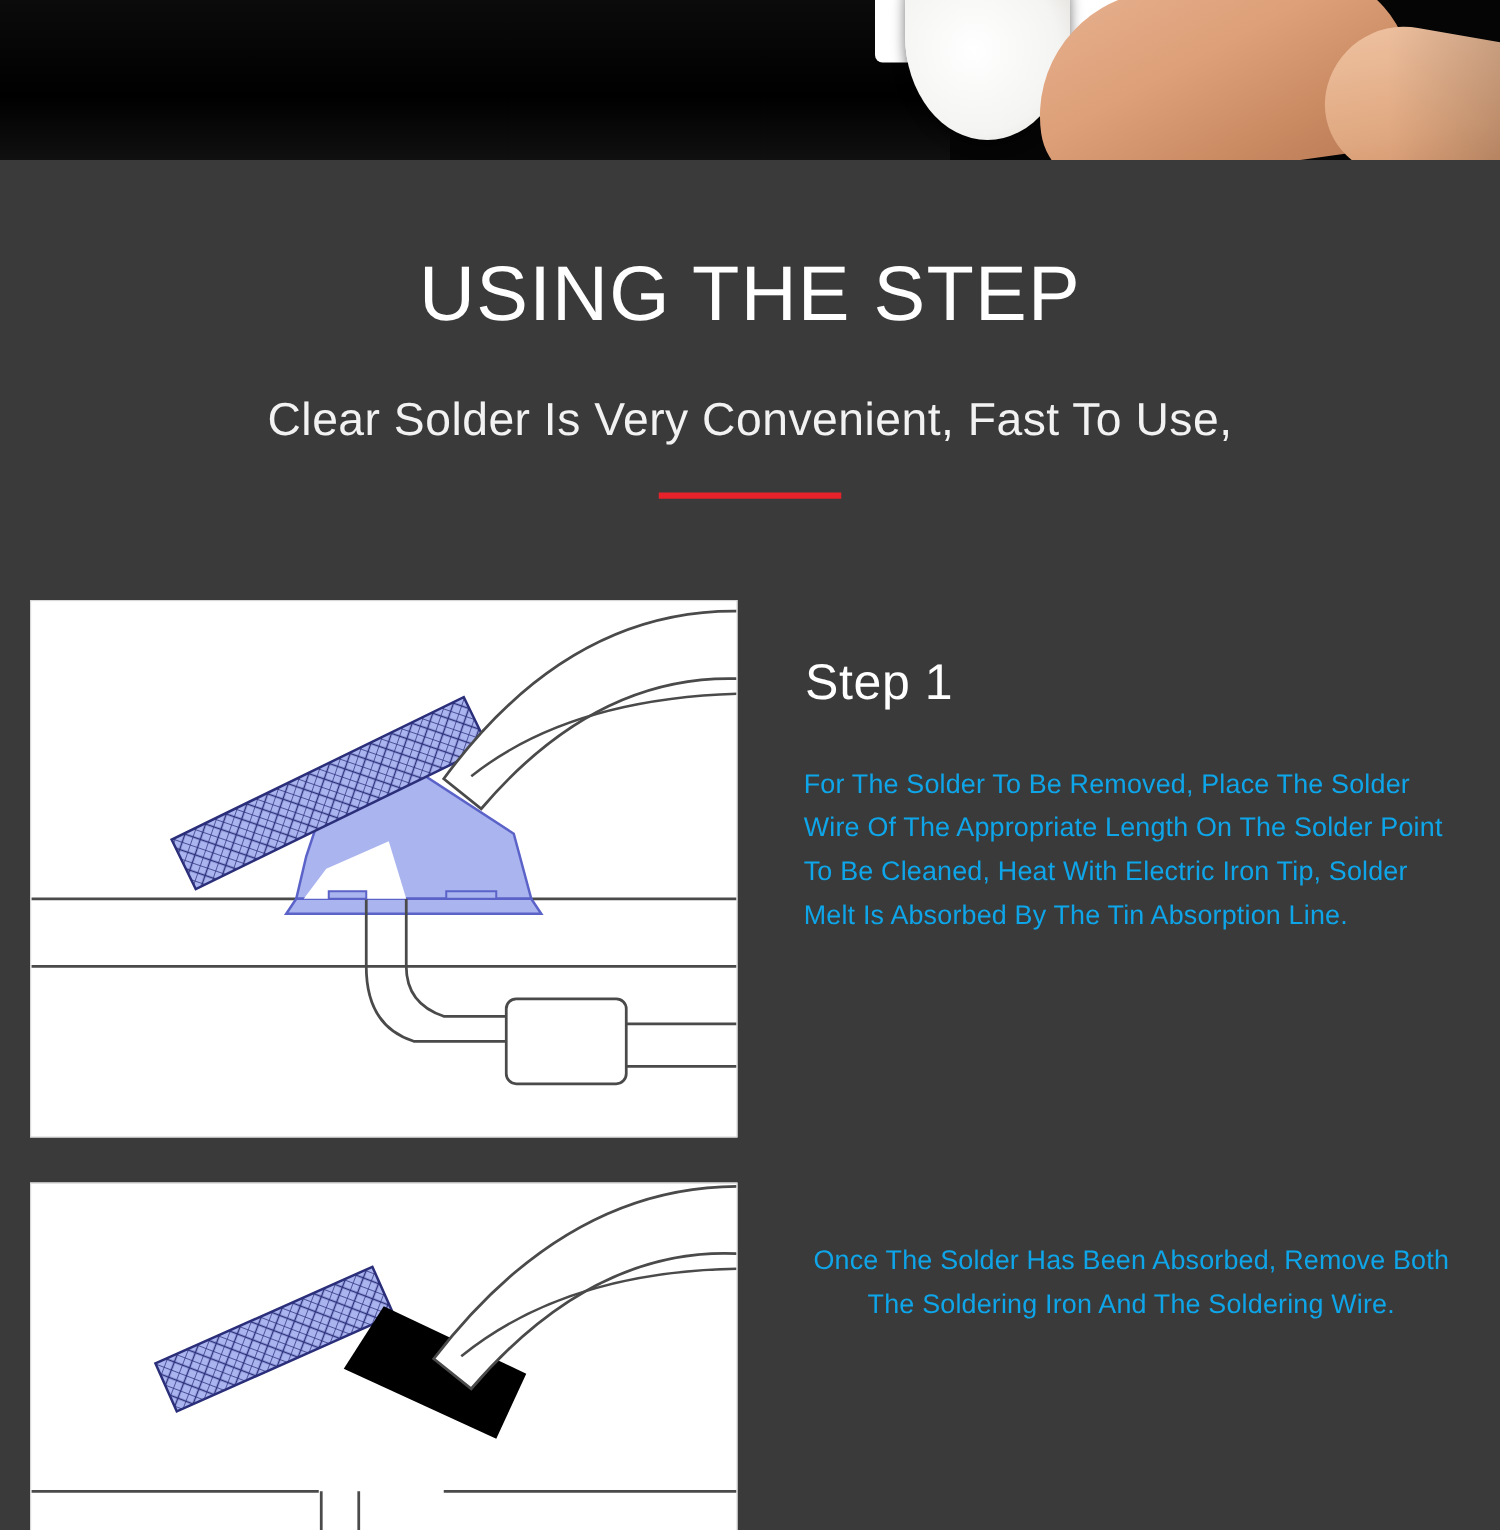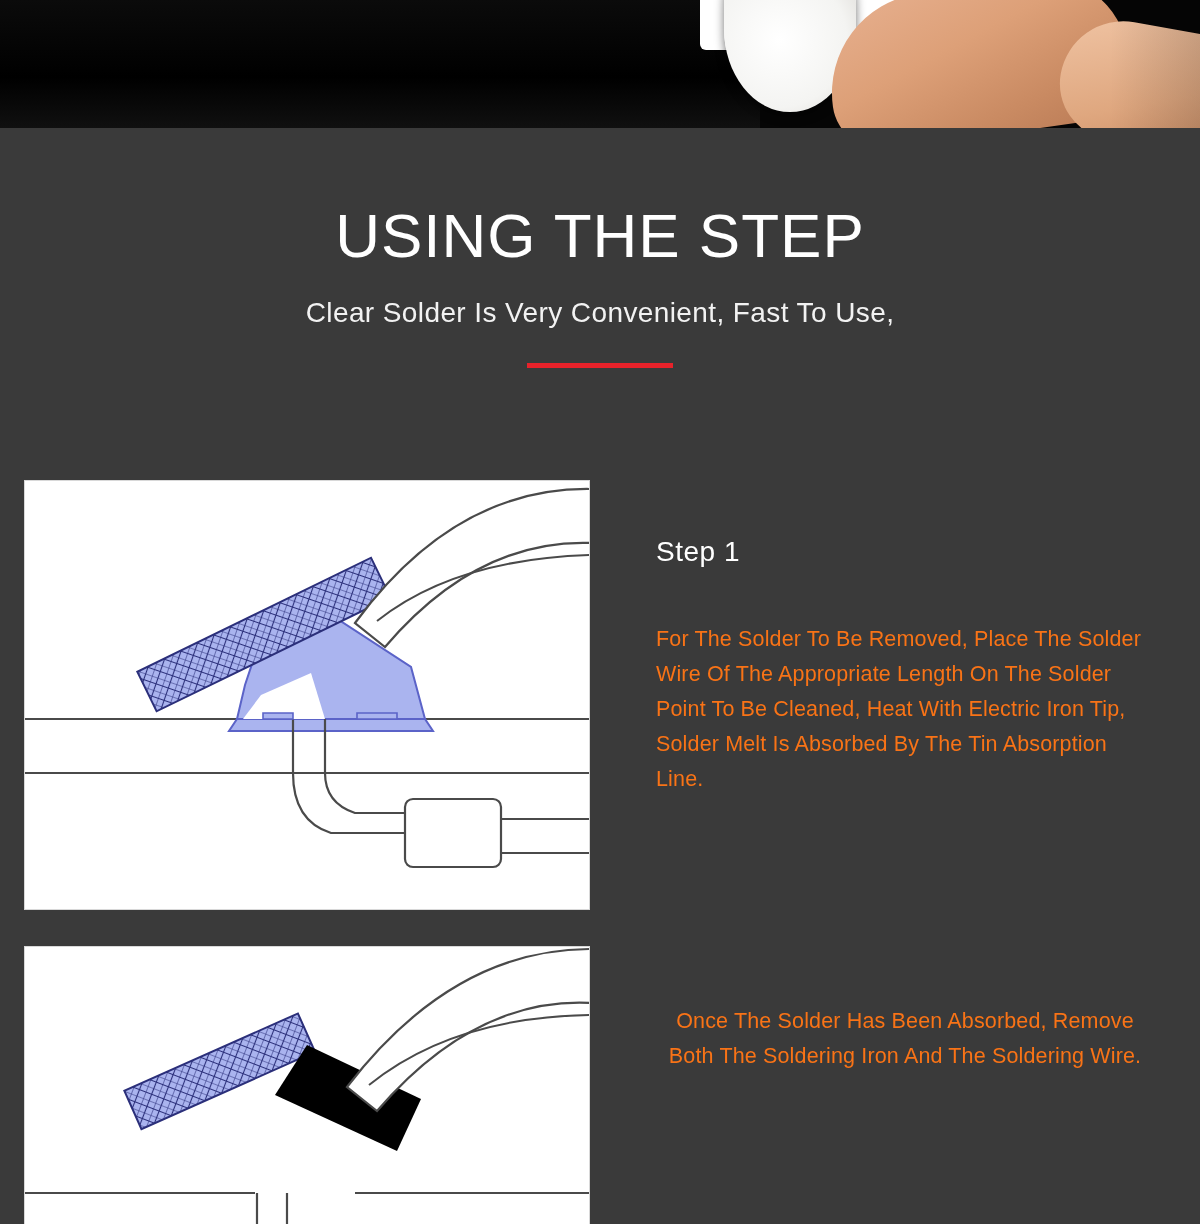--- a/index.html
+++ b/index.html
@@ -80,24 +80,24 @@
   .title {
     margin: 0;
     padding-top: 75px;
     color: #ffffff;
     font-size: 62px;
     font-weight: 400;
     letter-spacing: 1px;
     line-height: 1.08;
   }
   .subtitle {
-    margin: 0;
+    margin: 16px;
     padding-top: 20px;
     color: #f2f2f2;
-    font-size: 28px;
+    font-size: 37px;
     font-weight: 400;
     line-height: 1.62;
     letter-spacing: .4px;
   }
   .rule {
     width: 146px;
     height: 5px;
     background: #e8222a;
     margin: 28px auto 0 auto;
   }
@@ -124,34 +124,34 @@
   .figure svg { display: block; }
 
   .step-text {
     position: absolute;
     left: 640px;
     top: 0;
     width: 530px;
     color: #ffffff;
   }
   .step-label {
-    margin: 16px;
-    font-size: 28px;
+    margin: 4px;
+    font-size: 40px;
     font-weight: 400;
     line-height: 1;
     padding-top: 42px;
     letter-spacing: .5px;
   }
   .step-body {
-    margin: 16px;
+    margin: 3px;
     padding-top: 40px;
     font-size: 21.5px;
     line-height: 1.63;
     letter-spacing: .15px;
-    color: #f97316;
+    color: #0ea5e9;
   }
   .step-2 .step-body { padding-top: 42px; text-align: center; }
 </style>
 </head>
 <body>
 
 <div class="page">
 
   <div class="photo-strip">
     <div class="dark-left"></div>

